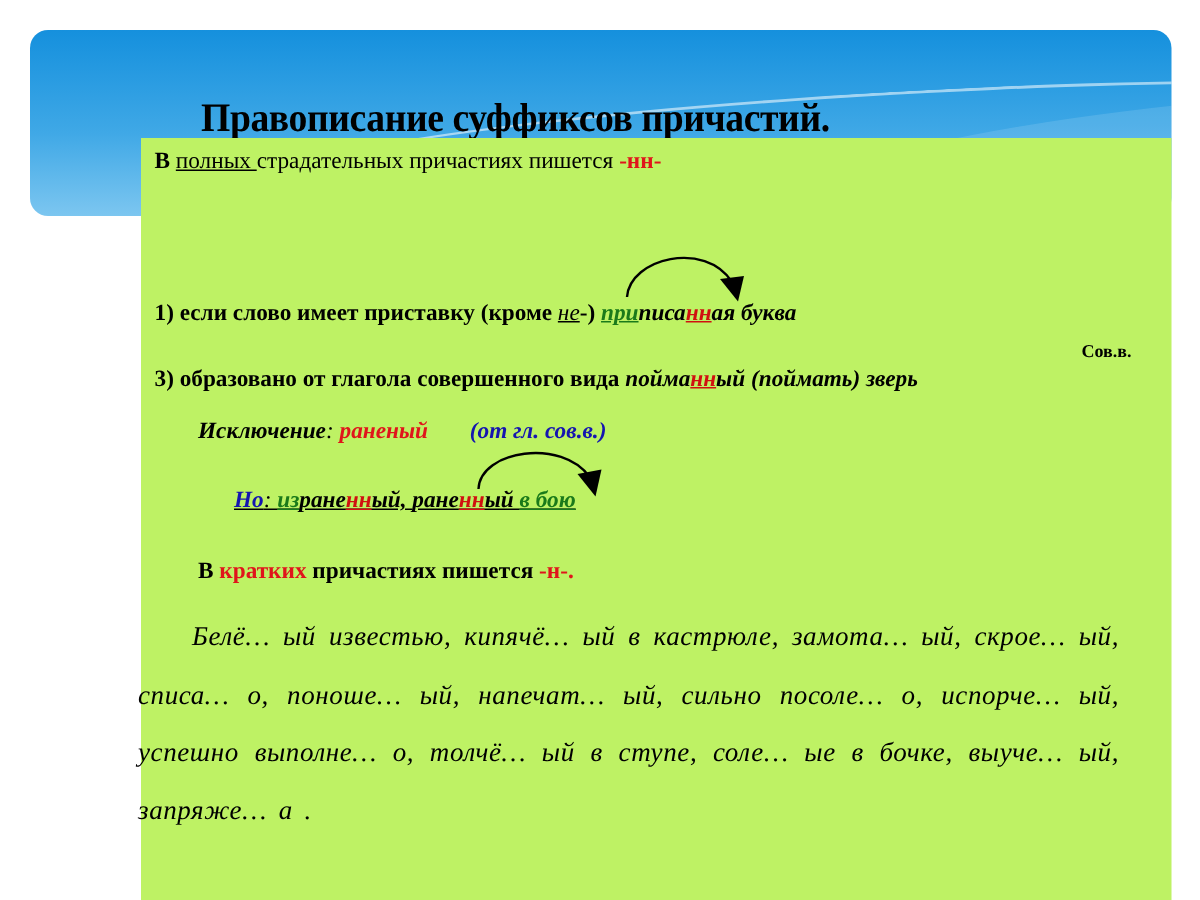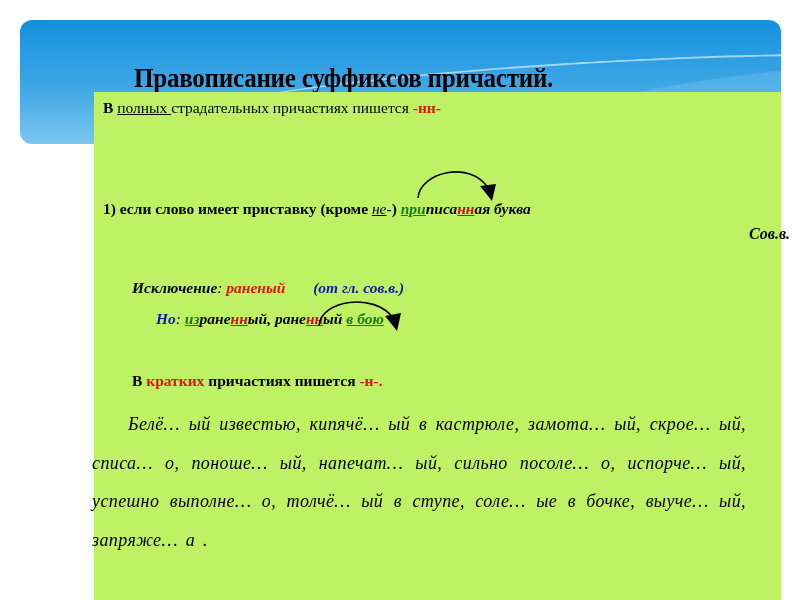--- a/index.html
+++ b/index.html
@@ -14,21 +14,21 @@
   .title { position:absolute; left:134px; top:61px; font-size:27px; font-weight:bold; letter-spacing:-0.3px;
            transform:scaleX(0.93); transform-origin:left top; white-space:nowrap; line-height:34px; }
   .content { position:absolute; left:94px; top:92px; width:687px; height:552px; background:#bef264; }
   .line { position:absolute; white-space:nowrap; font-weight:bold; font-size:15.5px; line-height:18px; }
   .it { font-style:italic; }
   .red { color:#e0151b; }
   .darkred { color:#d01010; }
   .green { color:#1a7a1a; }
   .blue { color:#1515b0;margin-left:24px; }
   .u { text-decoration:underline; }
-  .small { font-size:16px; font-style:italic; font-weight:bold;margin-left:28px; }
+  .small { font-size:12px; font-weight:bold; }
   .para { position:absolute; left:-2px; top:313px; width:654px; font-style:italic; font-size:18px;
           line-height:38.5px; text-align:justify; text-indent:36px; letter-spacing:0.4px; word-spacing:3px; }
   svg.arrow { position:absolute; overflow:visible; }
 </style>
 </head>
 <body>
 
 <div class="banner">
   <div class="swoosh2"></div>
   <div class="swoosh1"></div>
@@ -42,26 +42,29 @@
     <span>В </span><span class="u" style="font-weight:normal">полных </span><span style="font-weight:normal">страдательных причастиях пишется </span><span class="red">-нн-</span>
   </div>
 
   <div class="line" style="left:9px; top:62px;margin-top:46px;">
     <span>1) если  слово имеет приставку (кроме </span><span class="it u" style="font-weight:normal">не</span><span>-) </span><span class="it green u">при</span><span class="it">писа</span><span class="it darkred u">нн</span><span class="it">ая буква</span>
   </div>
 
 
   <div class="line small" style="left:627px; top:133px;">Сов.в.</div>
 
+  <div class="line" style="left:9px; top:152px;">
+    <span>3) образовано от глагола совершенного вида  </span><span class="it">пойма</span><span class="it darkred u">нн</span><span class="it">ый (поймать) зверь</span>
+  </div>
 
   <div class="line it" style="left:38px; top:187px;">
     <span>Исключение</span><span style="font-weight:normal">: </span><span class="red">раненый</span><span class="blue"> (от гл.  сов.в.)</span>
   </div>
 
-  <div class="line it" style="left:38px; top:218px;">
+  <div class="line it" style="left:38px; top:233px;text-decoration:underline;">
     <span class="blue">Но</span><span style="font-weight:normal">: </span><span class="green u">из</span><span>ране</span><span class="darkred u">нн</span><span>ый, </span><span>ране</span><span class="darkred u">нн</span><span>ый </span><span class="green u">в бою</span>
   </div>
 
   <div class="line" style="left:38px; top:280px;">
     <span>В </span><span class="red">кратких</span><span> причастиях пишется </span><span class="red">-н-.</span>
   </div>
 
   <div class="para">Белё… ый известью, кипячё… ый в кастрюле, замота… ый,  скрое… ый,  списа… о, поноше… ый, напечат… ый, сильно посоле… о,  испорче… ый, успешно выполне… о,  толчё… ый в ступе, соле… ые в бочке,  выуче… ый, запряже… а .</div>
 </div>
 

